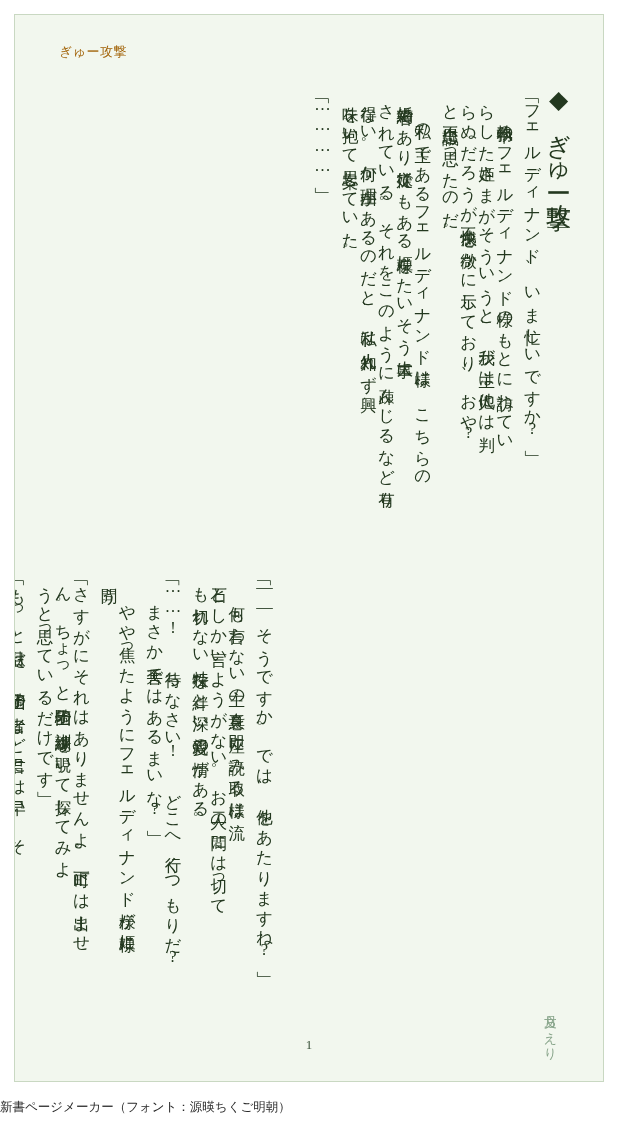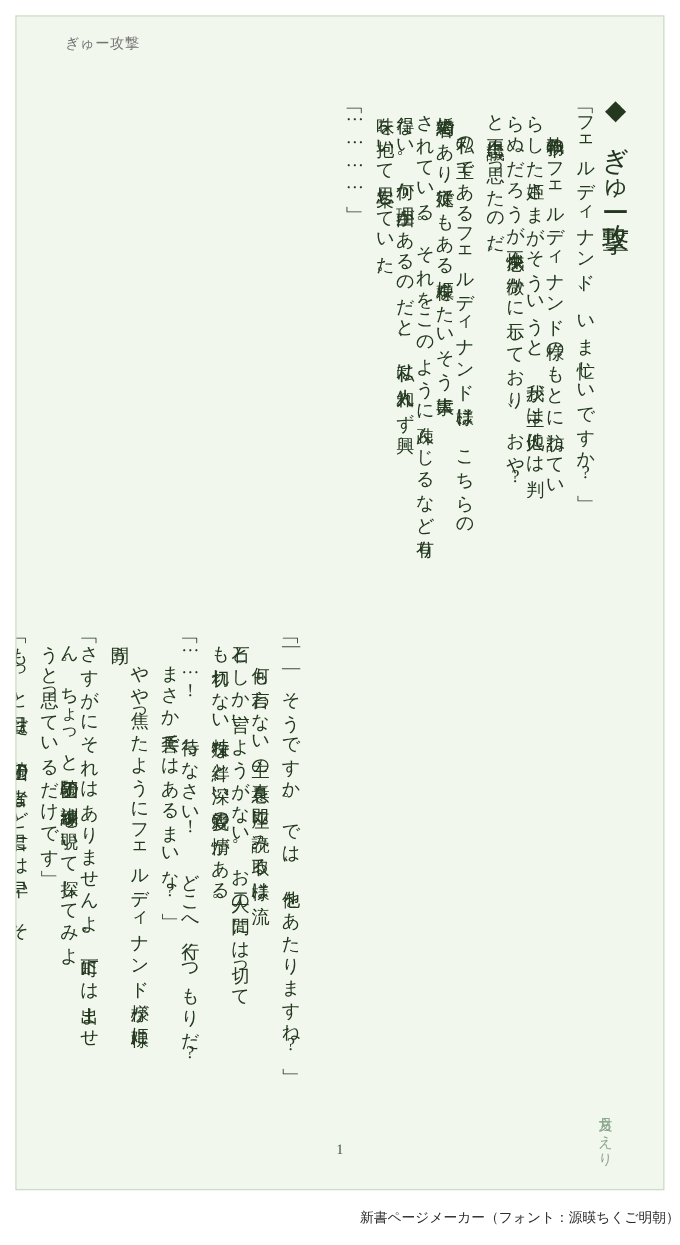--- a/index.html
+++ b/index.html
@@ -21,23 +21,23 @@
     width: 590px;
     height: 1068px;
     background: #f2f7ee;
     border: 1px solid #c9d8c2;
     box-sizing: border-box;
     overflow: hidden;
   }
   .header-title {
     position: absolute;
     left: 44px;
-    top: 16px;
+    top: 28px;
     font-size: 13px;
-    color: #737373;
+    color: #a16207;
     letter-spacing: 0.5px;
   }
   .vtext {
     writing-mode: vertical-rl;
     text-orientation: upright;
     font-feature-settings: "vert" 1;
   }
   .chapter-head {
     position: absolute;
     right: 26px;
@@ -93,21 +93,21 @@
     bottom: 26px;
     font-size: 13px;
     color: #8aa68c;
     letter-spacing: 1px;
   }
   .footer-note {
     position: absolute;
     left: 0;
     right: 0;
     bottom: 16px;
-    text-align: right;
+    text-align: left;
     font-size: 12.5px;
     color: #2a2a2a;
   }
 </style>
 </head>
 <body>
 
 <div class="page">
 
   <div class="header-title">ぎゅー攻撃</div>

